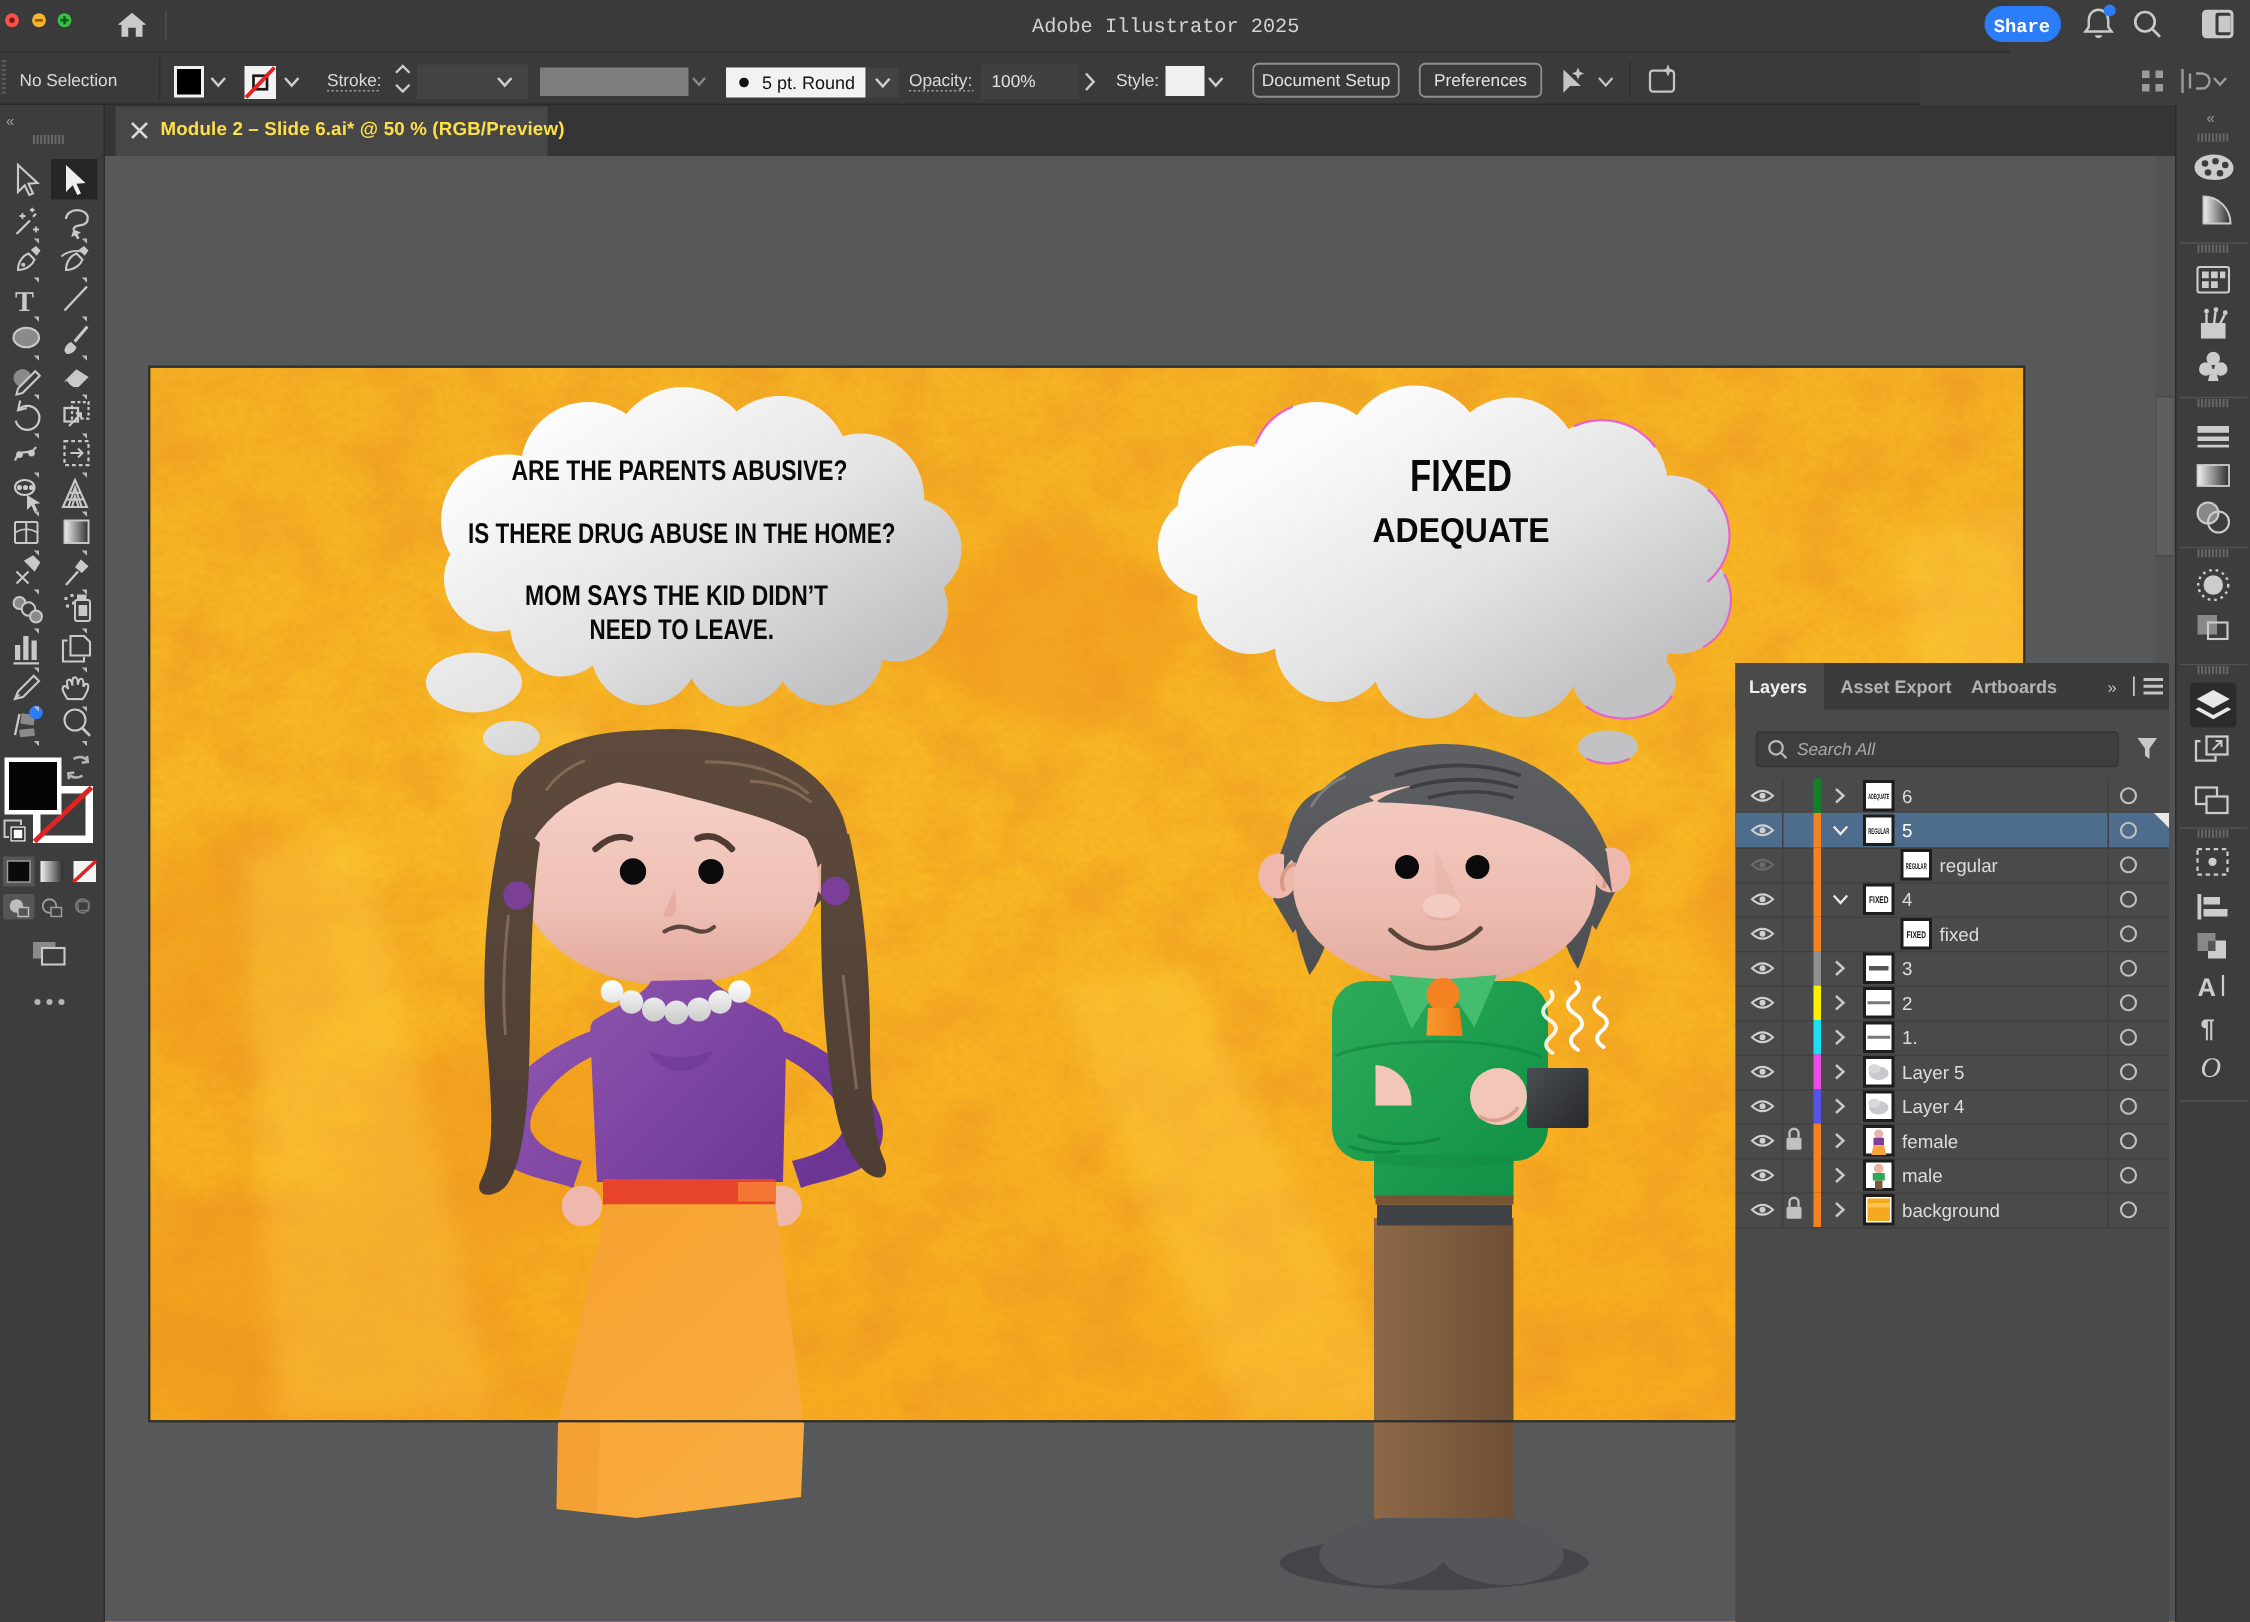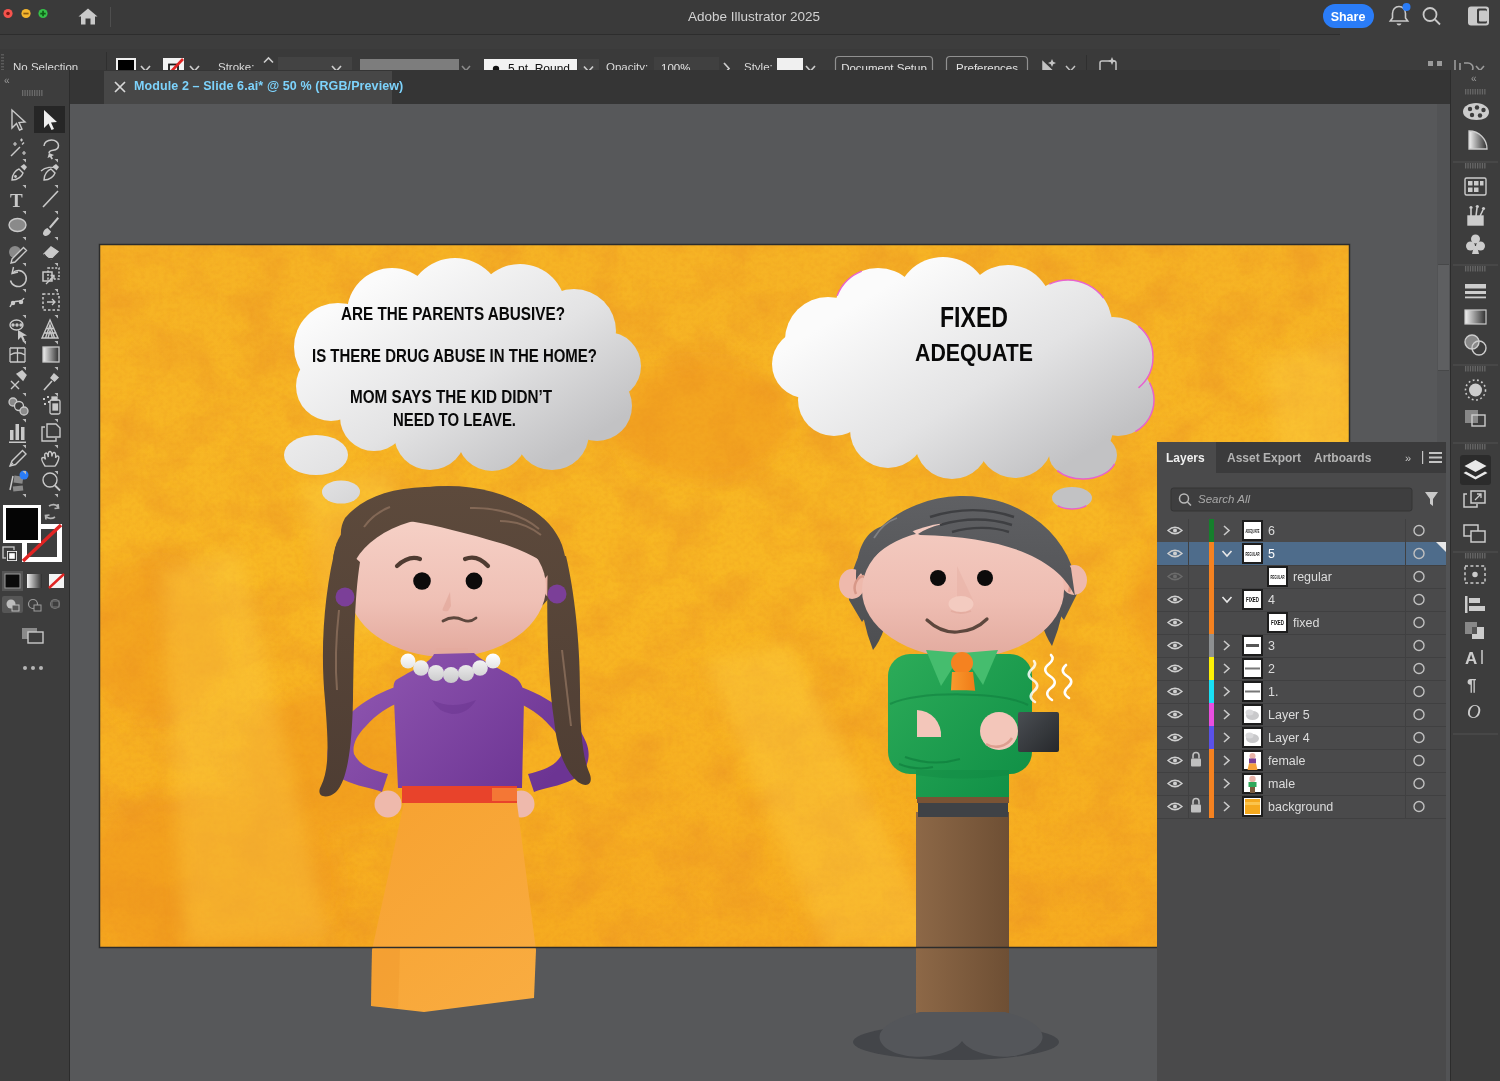--- a/index.html
+++ b/index.html
@@ -1,22 +1,22 @@
 <!DOCTYPE html>
 <html><head>
 <meta charset="utf-8">
 <style>
   html,body{margin:0;padding:0;width:1500px;height:1081px;overflow:hidden;background:#3d3d3d;
     font-family:"Liberation Sans",sans-serif;-webkit-font-smoothing:antialiased;}
   .abs{position:absolute;}
   #titlebar,#ctrlbar,#tabbar,#leftdock,#rightdock,#layerspanel,#canvas{opacity:0.999;}
-  #titlebar{left:0;top:0;width:1340px;height:35px;background:#3a3a3a;border-bottom:1px solid #2d2d2d;box-sizing:border-box;}
-  #ctrlbar{left:0;top:49px;width:1280px;height:35px;background:#3a3a3a;border-bottom:1px solid #2a2a2a;box-sizing:border-box;}
+  #titlebar{left:0;top:0;width:1340px;height:35px;background:#3a3a3a;border-bottom:1px solid #2d2d2d;box-sizing:border-box;font-family:Liberation Mono, monospace;}
+  #ctrlbar{left:0;top:35px;width:1280px;height:35px;background:#3a3a3a;border-bottom:1px solid #2a2a2a;box-sizing:border-box;}
   #tabbar{left:70px;top:70px;width:1380px;height:34px;background:#353535;}
-  #doctab{left:7px;top:1px;width:288px;height:33px;background:#474747;color:#7dd3fc;font-size:12.5px;font-weight:bold;margin-left:27px;}
+  #doctab{left:7px;top:1px;width:288px;height:33px;background:#474747;color:#fde047;font-size:12.5px;font-weight:bold;}
   #canvas{left:70px;top:104px;width:1380px;height:977px;background:#fdba74;}
   #leftdock{left:0;top:70px;width:70px;height:1011px;background:#3d3d3d;border-right:1px solid #2c2c2c;box-sizing:border-box;}
   #rightdock{left:1450px;top:70px;width:50px;height:1011px;background:#3d3d3d;border-left:1px solid #2c2c2c;box-sizing:border-box;}
   #layerspanel{left:1157px;top:442px;width:289px;height:768px;background:#4a4a4b;}
   .t{position:absolute;white-space:nowrap;}
 </style>
 </head>
 <body>
 <div class="abs" id="titlebar">
   <svg class="abs" style="left:0;top:0" width="1500" height="35">

